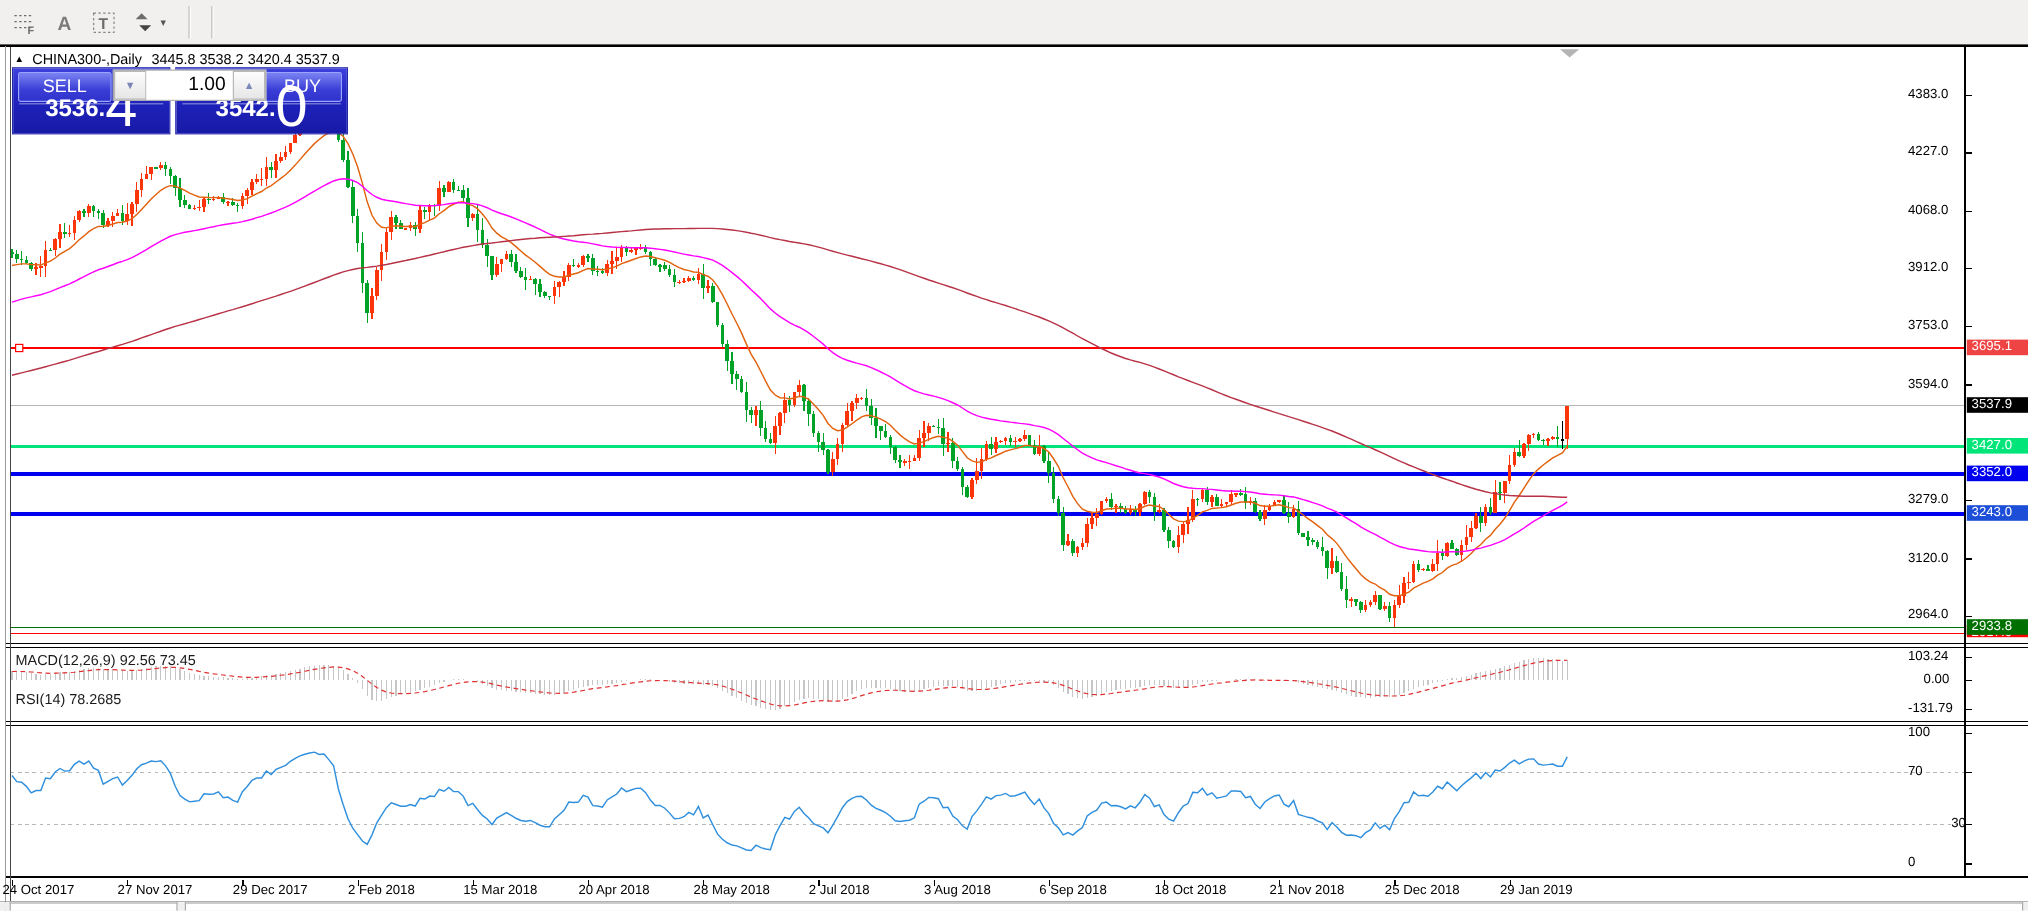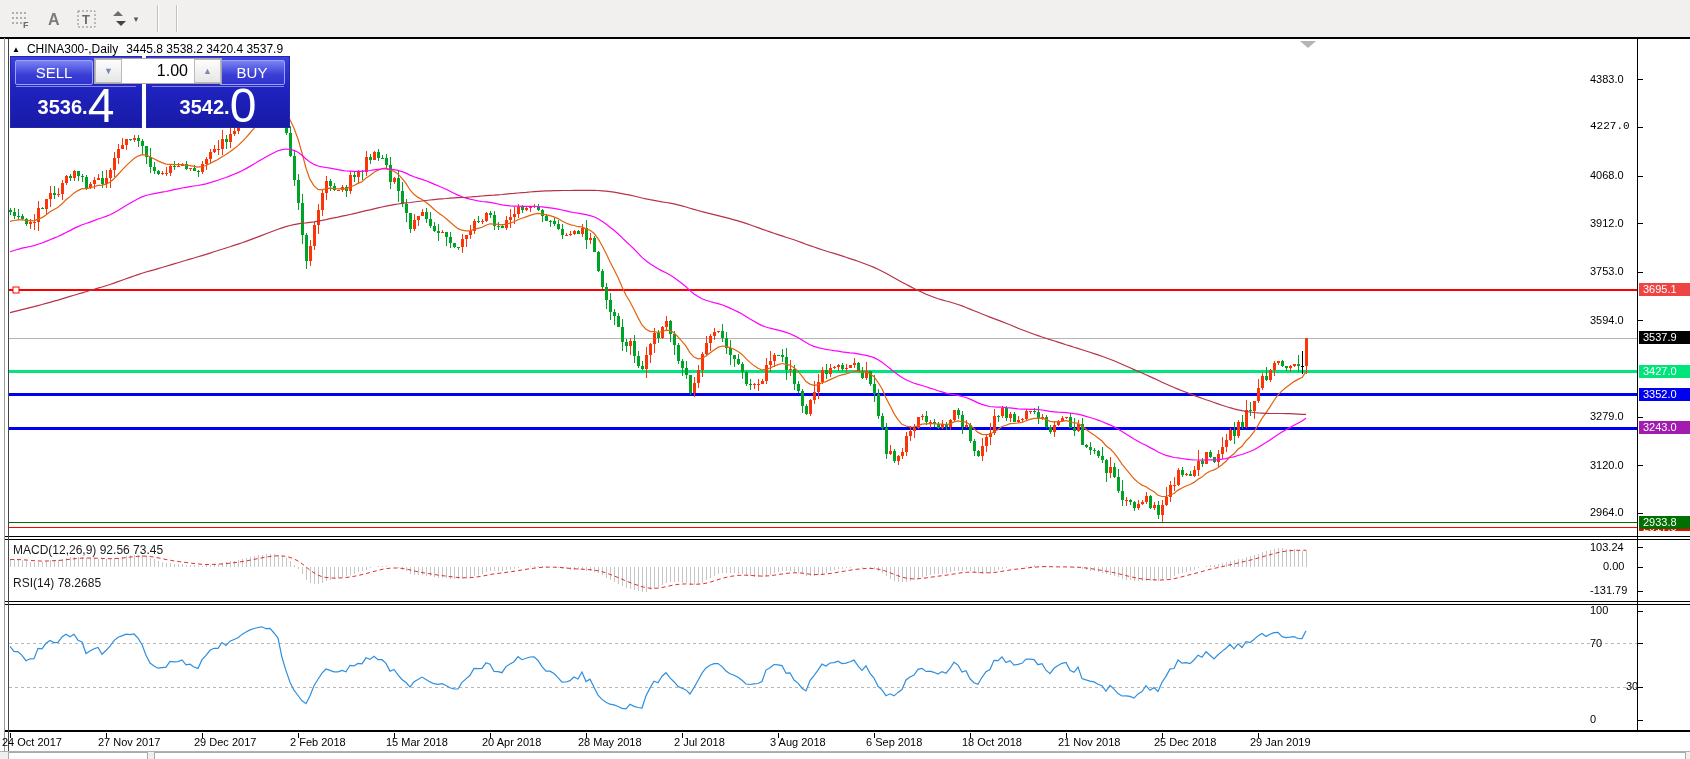--- a/index.html
+++ b/index.html
@@ -16,21 +16,21 @@
   .tfbtn.sel{background:#fcfcfc;border:1px solid #aeaeae}
   .caret{font-size:9px;color:#555;margin-left:2px}
 
   
   #chart-header{position:absolute;left:12px;top:42px;z-index:5;display:flex;align-items:center;
     font-size:12px;color:#000;white-space:nowrap}
   #hdr-tri{font-size:8px;margin-right:7px}
   #hdr-title{margin-right:8px}
 
   
-  #trade-panel{position:absolute;left:10px;top:56px;width:280px;height:72px;z-index:6}
+  #trade-panel{position:absolute;left:10px;top:56px;width:280px;height:56px;z-index:6}
   .tp-block{position:absolute;top:0;bottom:0;background:linear-gradient(#3c40dd,#2023bf 45%,#171aa6);
     border:1px solid #2326ae;box-sizing:border-box}
   .tp-block::after{content:"";position:absolute;left:5px;right:5px;top:29px;height:1px;background:rgba(255,255,255,.45)}
   #tp-left{left:0;width:132px}
   #tp-right{left:136px;width:144px}
   .tp-btn{position:absolute;top:3px;height:23px;background:linear-gradient(#7a82f2,#3a3ed6 60%,#2f33cc);
     border:1px solid #9aa3ff;border-radius:2px;color:#fff;font-size:15px;
     display:flex;align-items:center;justify-content:center;cursor:default}
   #sell-btn{left:4px;width:76px}
   #buy-btn{right:4px;width:64px}
@@ -1176,32 +1176,32 @@
       <line x1="778.5" y1="733" x2="778.5" y2="738" stroke="#000" stroke-width="1" shape-rendering="crispEdges"></line>
       <line x1="874.5" y1="733" x2="874.5" y2="738" stroke="#000" stroke-width="1" shape-rendering="crispEdges"></line>
       <line x1="970.5" y1="733" x2="970.5" y2="738" stroke="#000" stroke-width="1" shape-rendering="crispEdges"></line>
       <line x1="1066.5" y1="733" x2="1066.5" y2="738" stroke="#000" stroke-width="1" shape-rendering="crispEdges"></line>
       <line x1="1162.5" y1="733" x2="1162.5" y2="738" stroke="#000" stroke-width="1" shape-rendering="crispEdges"></line>
       <line x1="1258.5" y1="733" x2="1258.5" y2="738" stroke="#000" stroke-width="1" shape-rendering="crispEdges"></line>
     </svg>
 
   <div id="labels">
       <div class="plabel" style="top: 72.7355px;">4383.0</div>
-      <div class="plabel" style="top: 120.418px; font-family: Liberation Mono, monospace;">4227.0</div>
+      <div class="plabel" style="top: 120.418px;">4227.0</div>
       <div class="plabel" style="top: 169.018px;">4068.0</div>
       <div class="plabel" style="top: 216.7px;">3912.0</div>
       <div class="plabel" style="top: 265.3px;">3753.0</div>
       <div class="plabel" style="top: 313.9px;">3594.0</div>
       <div class="plabel" style="top: 410.182px;">3279.0</div>
       <div class="plabel" style="top: 458.782px;">3120.0</div>
       <div class="plabel" style="top: 506.464px;">2964.0</div>
       <div class="lvl" style="top: 282.998px; background: #ef4444;">3695.1</div>
       <div class="lvl" style="top: 364.945px; background: rgb(0, 229, 122);">3427.0</div>
       <div class="lvl" style="top: 387.869px; background: rgb(0, 0, 240);">3352.0</div>
-      <div class="lvl" style="top: 421.186px; background: #a21caf;">3243.0</div>
+      <div class="lvl" style="top: 421.186px; background: #1d4ed8;">3243.0</div>
       <div class="lvl" style="top: 520.83px; background: rgb(255, 0, 0); height: 10px;">2917.0</div>
       <div class="lvl" style="top: 515.695px; background: rgb(0, 112, 0);">2933.8</div>
       <div class="lvl" style="top: 331.047px; background: rgb(0, 0, 0);">3537.9</div>
       <div class="plabel" style="top: 540.994px;">103.24</div>
       <div class="plabel" style="top: 560px; padding-left: 13px;">0.00</div>
       <div class="plabel" style="top: 584.263px;">-131.79</div>
       <div class="plabel" style="top: 604px;">100</div>
       <div class="plabel" style="top: 636.7px;">70</div>
       <div class="plabel" style="top: 680.3px; margin-left: 36px;">30</div>
       <div class="plabel" style="top: 713px;">0</div>

